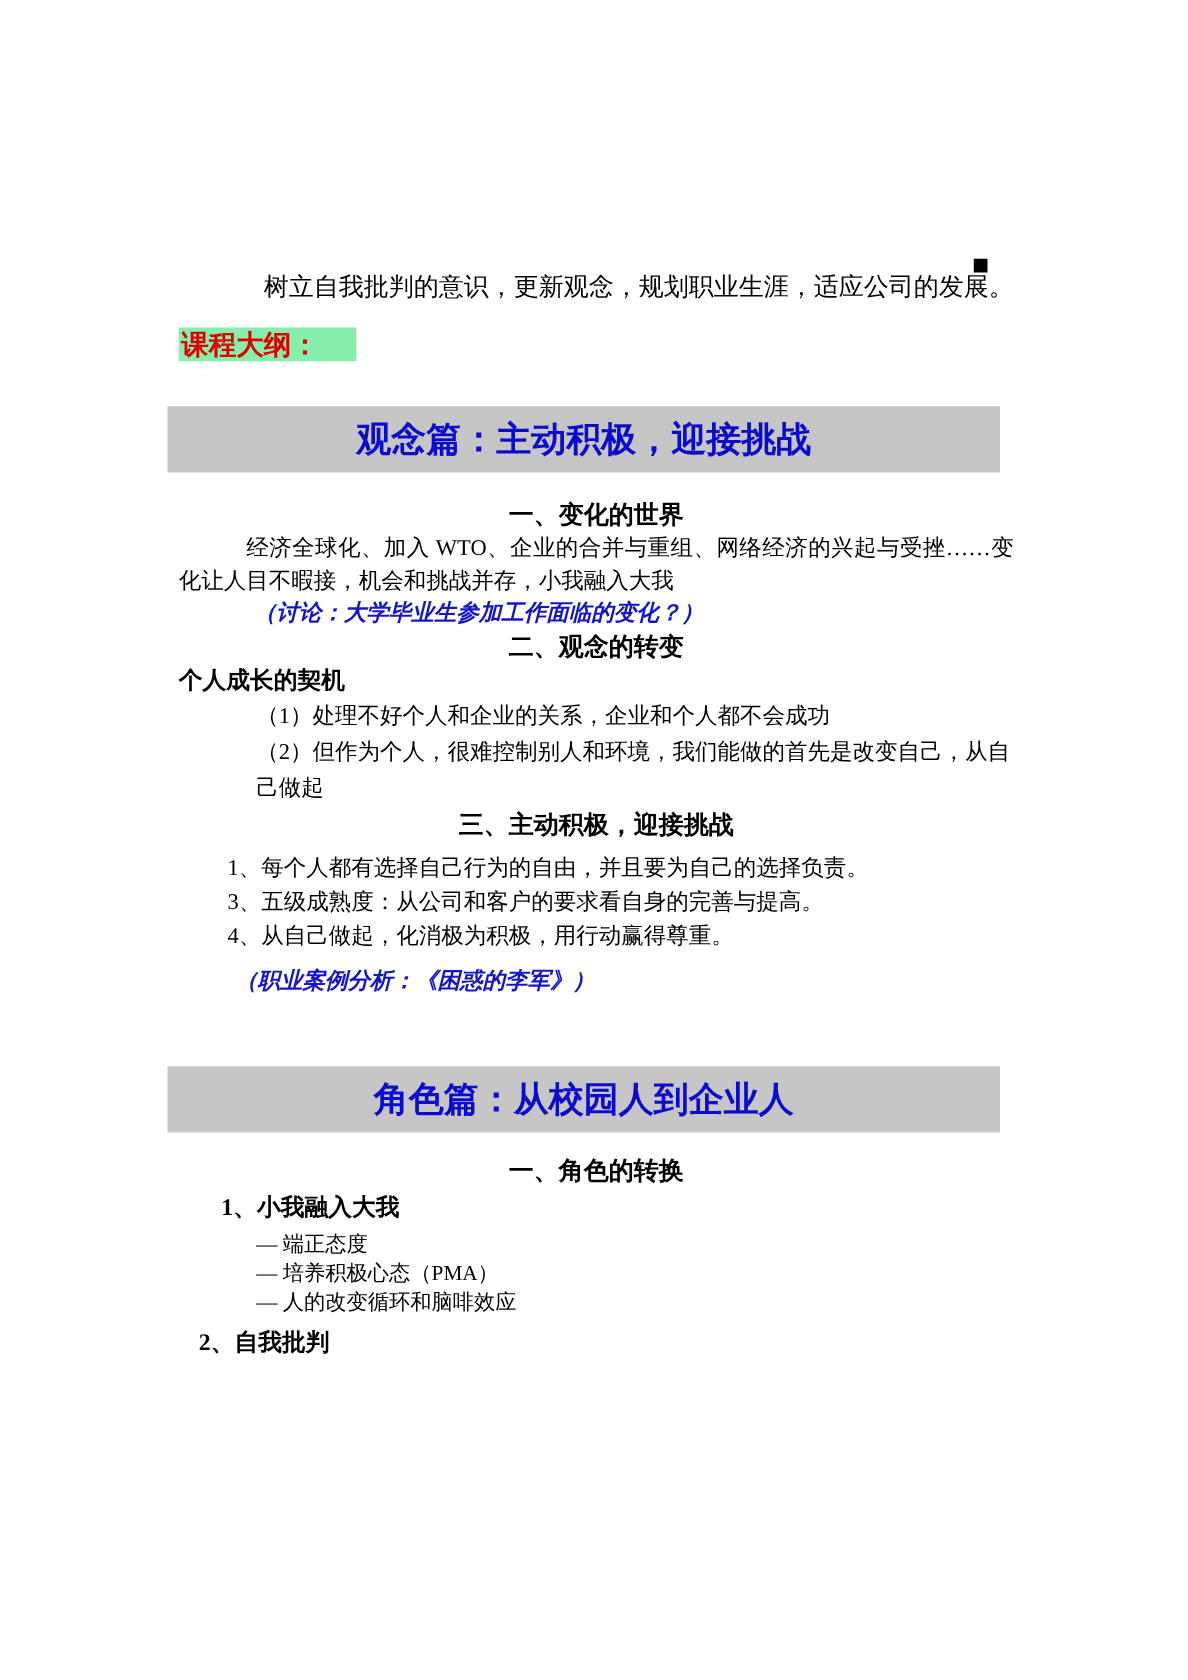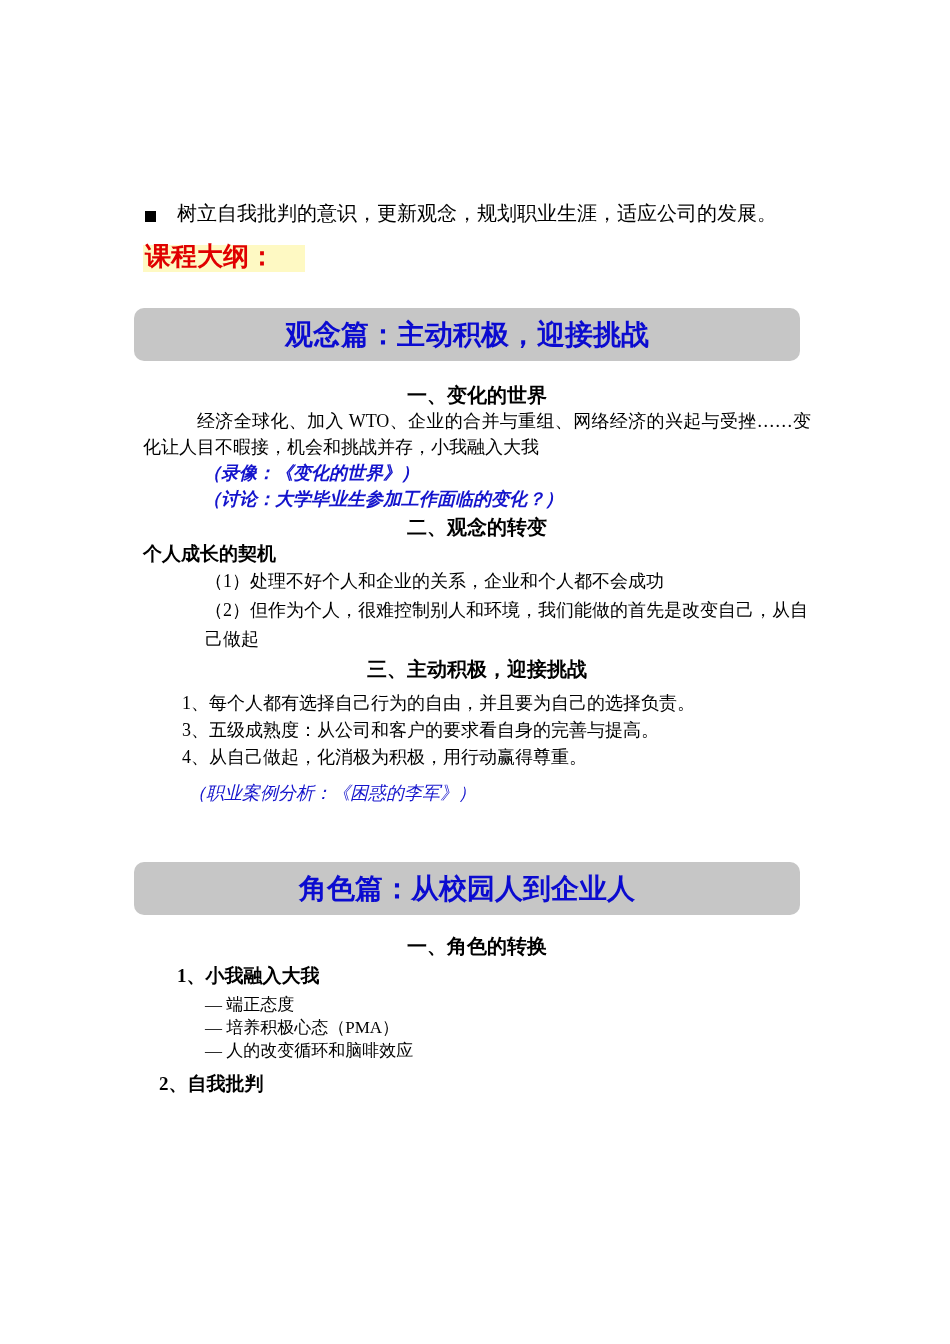--- a/index.html
+++ b/index.html
@@ -9,55 +9,55 @@
     height: 1344px;
     background: #ffffff;
     overflow: hidden;
     font-family: "Liberation Serif", serif;
     color: #000000;
     box-sizing: border-box;
     padding: 201px 139px 0 143px;
   }
   .top-bullet {
     display: flex;
-    align-items: center;
+    align-items: flex-end;
     font-size: 20px;
     line-height: 24px;
     margin-bottom: 20px;
+    flex-direction: column;
   }
   .bullet-square {
     flex: 0 0 auto;
     width: 11px;
     height: 11px;
     background: #000000;
     margin: 6px 21px 0 2px;
   }
   .outline-row { margin-bottom: 36px; }
   .outline-label {
     display: inline-block;
-    background: #fef9c3;
+    background: #86efac;
     color: #e00000;
-    font-family: Liberation Mono, monospace;
+    font-family: Liberation Serif, serif;
     font-weight: bold;
-    font-size: 26px;
+    font-size: 22px;
     line-height: 27px;
     padding: 0 30px 0 2px;
   }
   .banner {
     width: 666px;
     margin-left: -9px;
     height: 53px;
     line-height: 53px;
     background: #c6c6c6;
     text-align: center;
     color: #0b0bd0;
     font-family: "Liberation Sans", sans-serif;
     font-weight: bold;
     font-size: 28px;
-    border-radius: 10px;
   }
   .banner.first { margin-bottom: 21px; }
   .banner.second { margin-top: 56px; margin-bottom: 18px; }
   .h1 {
     font-weight: bold;
     font-size: 20px;
     line-height: 26px;
     margin: 0;
     text-align: center;
   }
@@ -88,21 +88,21 @@
     margin-left: 62px;
   }
   .num-items { margin-top: 8px; }
   .num-item {
     font-size: 18px;
     line-height: 27px;
     margin-left: 39px;
   }
   .case-note {
     color: #1414cc;
-    font-weight: normal;
+    font-weight: bold;
     font-style: italic;
     font-size: 18px;
     line-height: 26px;
     margin: 9px 0 0 45px;
   }
   .role-sub1 {
     font-weight: bold;
     font-size: 19px;
     line-height: 26px;
     margin: 4px 0 4px 34px;
@@ -130,21 +130,20 @@
   </div>
 
   <div class="outline-row">
     <span class="outline-label">课程大纲：</span>
   </div>
 
   <div class="banner first">观念篇：主动积极，迎接挑战</div>
 
   <div class="h1">一、变化的世界</div>
   <p class="para">经济全球化、加入 WTO、企业的合并与重组、网络经济的兴起与受挫……变化让人目不暇接，机会和挑战并存，小我融入大我</p>
-  <div class="note">（录像：《变化的世界》）</div>
   <div class="note">（讨论：大学毕业生参加工作面临的变化？）</div>
 
   <div class="h1 gap-above">二、观念的转变</div>
   <div class="subhead">个人成长的契机</div>
   <div class="point">（1）处理不好个人和企业的关系，企业和个人都不会成功</div>
   <div class="point">（2）但作为个人，很难控制别人和环境，我们能做的首先是改变自己，从自己做起</div>
 
   <div class="h1 gap-above">三、主动积极，迎接挑战</div>
   <div class="num-items">
     <div class="num-item">1、每个人都有选择自己行为的自由，并且要为自己的选择负责。</div>

